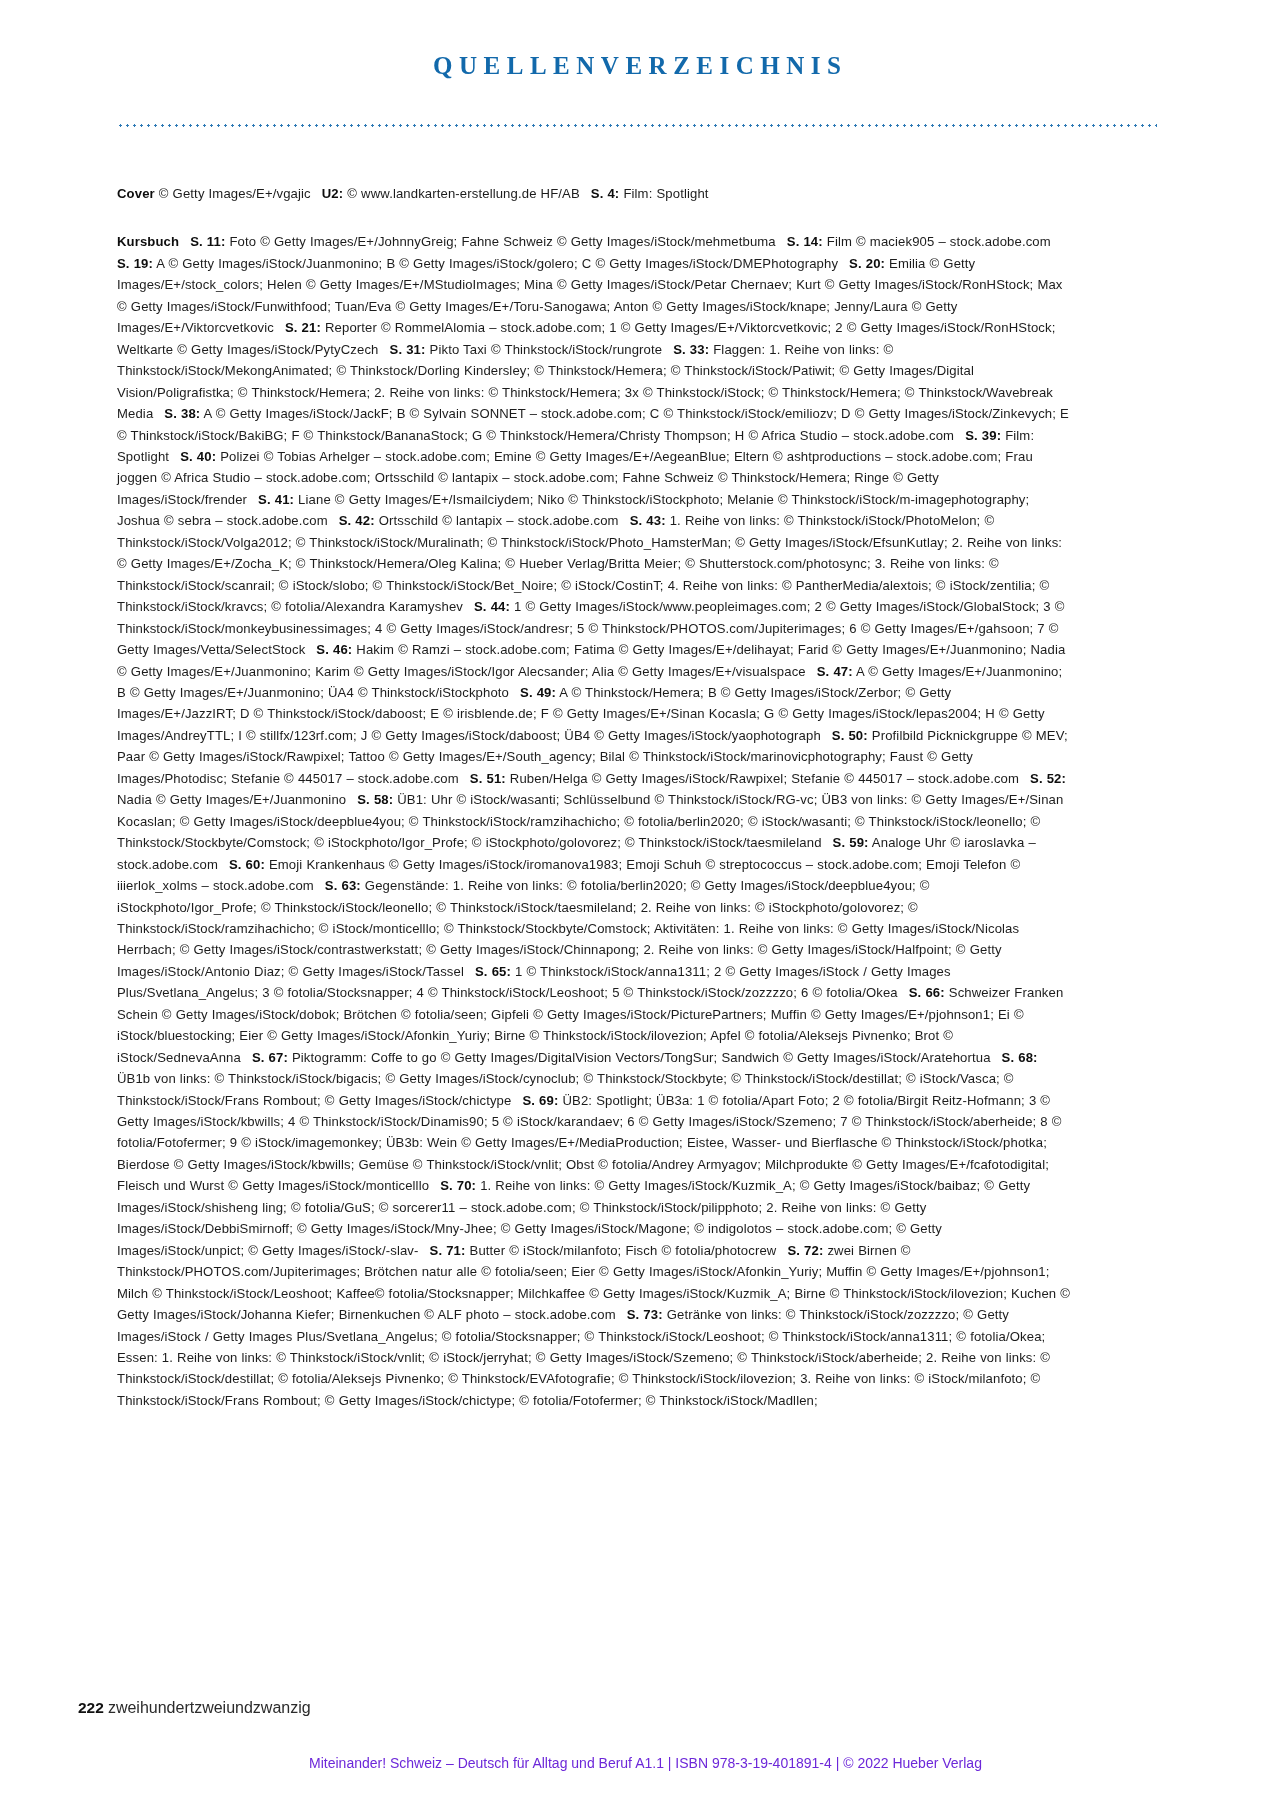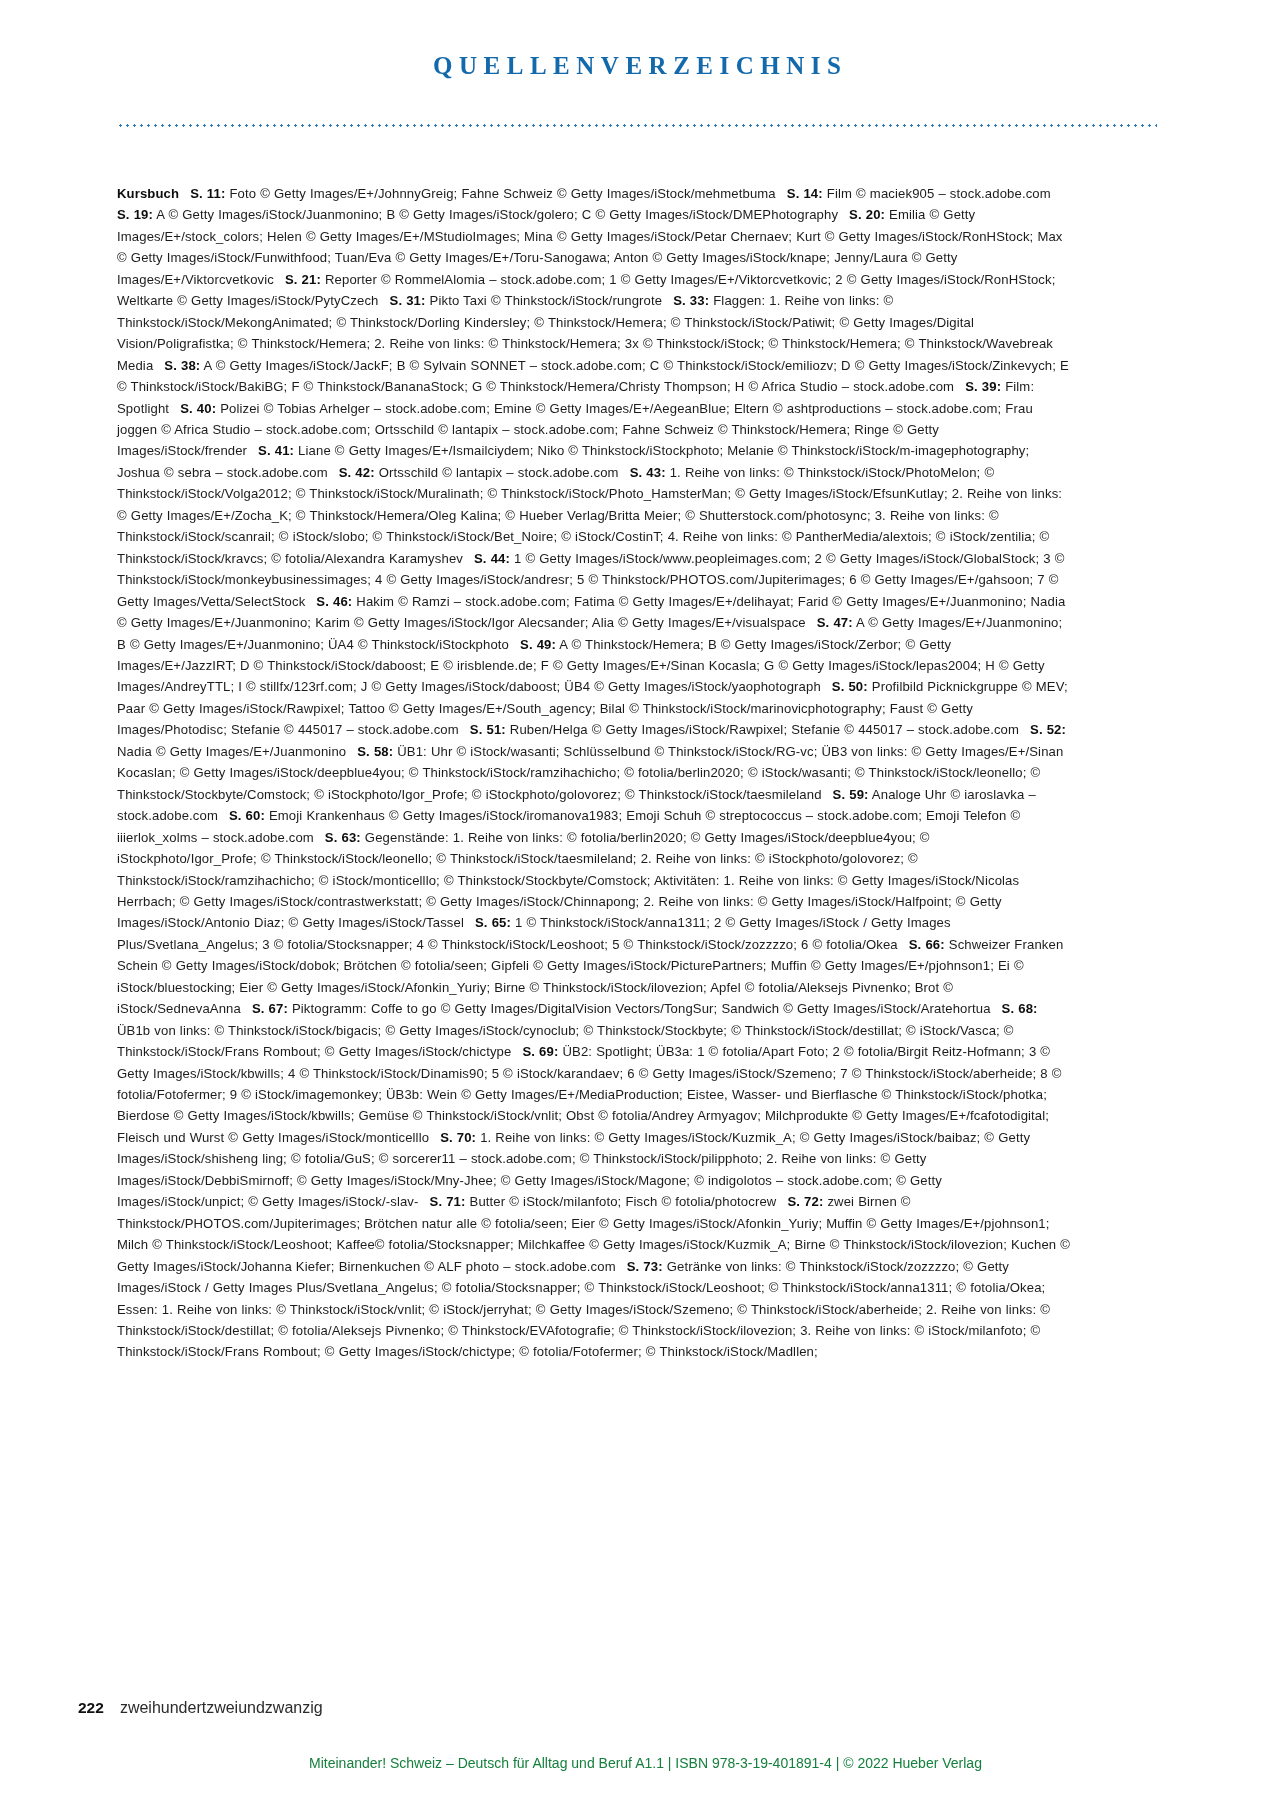--- a/index.html
+++ b/index.html
@@ -86,56 +86,57 @@
   
   .footer {
     position: absolute;
     left: 78px;
     top: 1699px;
     width: 1120px;
   }
   .folio {
     display: flex;
     align-items: baseline;
-    gap: 16px;
+    gap: 4px;
     font-size: 14px;
     color: #1c1c1c;
   }
   .folio .num {
     font-weight: bold;
     font-size: 15.5px;
     color: #111;
   }
   .folio .word {
     font-size: 16px;
     color: #2b2b2b;
   }
   .imprint {
     position: absolute;
     top: 1755px;
     left: 0;
     right: 0;
     text-align: center;
     font-size: 14px;
-    color: #15803d;
+    color: #6d28d9;
     margin-left: 17px;
   }
 </style>
 </head>
 <body>
 
 <div class="page">
 
   <div class="page-header">
     <span class="title">QUELLENVERZEICHNIS</span>
   </div>
 
   <div class="dotted-rule"></div>
 
   <div class="content">
+    <p class="para"><b>Cover</b><span> © Getty Images/E+/vgajic<span class="sp"></span><b>U2:</b> © www.landkarten-erstellung.de HF/AB<span class="sp"></span><b>S. 4:</b> Film: Spotlight</span></p>
 
     <p class="para"><b>Kursbuch</b><span class="sp"></span><span><b>S. 11:</b> Foto © Getty Images/E+/JohnnyGreig; Fahne Schweiz © Getty Images/iStock/mehmetbuma<span class="sp"></span><b>S. 14:</b> Film © maciek905 – stock.adobe.com<span class="sp"></span><b>S. 19:</b> A © Getty Images/iStock/Juanmonino; B © Getty Images/iStock/golero; C © Getty Images/iStock/DMEPhotogra­phy<span class="sp"></span><b>S. 20:</b> Emilia © Getty Images/E+/stock_colors; Helen © Getty Images/E+/MStudioImages; Mina © Getty Images/iStock/Petar Chernaev; Kurt © Getty Images/iStock/RonHStock; Max © Getty Images/iStock/Funwithfood; Tuan/Eva © Getty Images/E+/Toru-Sanogawa; Anton © Getty Images/iStock/knape; Jenny/Laura © Getty Images/E+/Viktorcvetkovic<span class="sp"></span><b>S. 21:</b> Reporter © RommelAlomia – stock.adobe.com; 1 © Getty Images/E+/Viktorcvetkovic; 2 © Getty Images/iStock/RonHStock; Weltkarte © Getty Images/iStock/PytyCzech<span class="sp"></span><b>S. 31:</b> Pikto Taxi © Thinkstock/iStock/rungrote<span class="sp"></span><b>S. 33:</b> Flaggen: 1. Reihe von links: © Thinkstock/iStock/MekongAnimated; © Thinkstock/Dorling Kindersley; © Thinkstock/Hemera; © Thinkstock/iStock/Patiwit; © Getty Images/Digital Vision/Poligrafistka; © Thinkstock/Hemera; 2. Reihe von links: © Thinkstock/Hemera; 3x © Thinkstock/iStock; © Thinkstock/Hemera; © Thinkstock/Wavebreak Media<span class="sp"></span><b>S. 38:</b> A © Getty Images/iStock/JackF; B © Sylvain SONNET – stock.adobe.com; C © Thinkstock/iStock/emiliozv; D © Getty Images/iStock/Zinkevych; E © Thinkstock/iStock/BakiBG; F © Thinkstock/BananaStock; G © Thinkstock/Hemera/Christy Thompson; H © Africa Studio – stock.adobe.com<span class="sp"></span><b>S. 39:</b> Film: Spotlight<span class="sp"></span><b>S. 40:</b> Polizei © Tobias Arhelger – stock.adobe.com; Emine © Getty Images/E+/AegeanBlue; Eltern © ashtproductions – stock.adobe.com; Frau joggen © Africa Studio – stock.adobe.com; Ortsschild © lantapix – stock.adobe.com; Fahne Schweiz © Thinkstock/Hemera; Ringe © Getty Images/iStock/frender<span class="sp"></span><b>S. 41:</b> Liane © Getty Images/E+/Ismailciydem; Niko © Thinkstock/iStockphoto; Melanie © Thinkstock/iStock/m-imagephotography; Joshua © sebra – stock.adobe.com<span class="sp"></span><b>S. 42:</b> Ortsschild © lantapix – stock.adobe.com<span class="sp"></span><b>S. 43:</b> 1. Reihe von links: © Thinkstock/iStock/PhotoMelon; © Thinkstock/iStock/Volga2012; © Thinkstock/iStock/Muralinath; © Thinkstock/iStock/Photo_HamsterMan; © Getty Images/iStock/EfsunKutlay; 2. Reihe von links: © Getty Images/E+/Zocha_K; © Thinkstock/Hemera/Oleg Kalina; © Hueber Verlag/Britta Meier; © Shutterstock.com/photosync; 3. Reihe von links: © Thinkstock/iStock/scanrail; © iStock/slobo; © Thinkstock/iStock/Bet_Noire; © iStock/CostinT; 4. Reihe von links: © PantherMedia/alextois; © iStock/zentilia; © Thinkstock/iStock/kravcs; © fotolia/Alexandra Karamys­hev<span class="sp"></span><b>S. 44:</b> 1 © Getty Images/iStock/www.peopleimages.com; 2 © Getty Images/iStock/GlobalStock; 3 © Thinkstock/iStock/monkeybusinessi­mages; 4 © Getty Images/iStock/andresr; 5 © Thinkstock/PHOTOS.com/Jupiterimages; 6 © Getty Images/E+/gahsoon; 7 © Getty Images/Vetta/SelectStock<span class="sp"></span><b>S. 46:</b> Hakim © Ramzi – stock.adobe.com; Fatima © Getty Images/E+/delihayat; Farid © Getty Images/E+/Juanmonino; Nadia © Getty Images/E+/Juanmonino; Karim © Getty Images/iStock/Igor Alecsander; Alia © Getty Images/E+/visualspace<span class="sp"></span><b>S. 47:</b> A © Getty Images/E+/Juanmonino; B © Getty Images/E+/Juanmonino; ÜA4 © Thinkstock/iStockphoto<span class="sp"></span><b>S. 49:</b> A © Thinkstock/Hemera; B © Getty Images/iStock/Zerbor; © Getty Images/E+/JazzIRT; D © Thinkstock/iStock/daboost; E © irisblende.de; F © Getty Images/E+/Sinan Kocasla; G © Getty Images/iStock/lepas2004; H © Getty Images/AndreyTTL; I © stillfx/123rf.com; J © Getty Images/iStock/daboost; ÜB4 © Getty Images/iStock/yaophotograph<span class="sp"></span><b>S. 50:</b> Profilbild Picknickgruppe © MEV; Paar © Getty Images/iStock/Rawpixel; Tattoo © Getty Images/E+/South_agency; Bilal © Thinkstock/iStock/marinovicphotography; Faust © Getty Images/Photodisc; Stefanie © 445017 – stock.adobe.com<span class="sp"></span><b>S. 51:</b> Ruben/Helga © Getty Images/iStock/Rawpixel; Stefanie © 445017 – stock.adobe.com<span class="sp"></span><b>S. 52:</b> Nadia © Getty Images/E+/Juanmonino<span class="sp"></span><b>S. 58:</b> ÜB1: Uhr © iStock/wasanti; Schlüsselbund © Thinkstock/iStock/RG-vc; ÜB3 von links: © Getty Images/E+/Sinan Kocaslan; © Getty Images/iStock/deepblue4you; © Thinkstock/iStock/ramzihachicho; © fotolia/berlin2020; © iStock/wasanti; © Thinkstock/iStock/leonello; © Thinkstock/Stockbyte/Comstock; © iStockphoto/Igor_Profe; © iStockphoto/golovorez; © Thinkstock/iStock/taesmileland<span class="sp"></span><b>S. 59:</b> Analoge Uhr © iaroslavka – stock.adobe.com<span class="sp"></span><b>S. 60:</b> Emoji Krankenhaus © Getty Images/iStock/iromanova1983; Emoji Schuh © streptococcus – stock.adobe.com; Emoji Telefon © iiierlok_xolms – stock.adobe.com<span class="sp"></span><b>S. 63:</b> Gegenstände: 1. Reihe von links: © fotolia/berlin2020; © Getty Images/iStock/deepblue4you; © iStockphoto/Igor_Profe; © Thinkstock/iStock/leonello; © Thinkstock/iStock/taesmileland; 2. Reihe von links: © iStock­photo/golovorez; © Thinkstock/iStock/ramzihachicho; © iStock/monticelllo; © Thinkstock/Stockbyte/Comstock; Aktivitäten: 1. Reihe von links: © Getty Images/iStock/Nicolas Herrbach; © Getty Images/iStock/contrastwerkstatt; © Getty Images/iStock/Chinnapong; 2. Reihe von links: © Getty Images/iStock/Halfpoint; © Getty Images/iStock/Antonio Diaz; © Getty Images/iStock/Tassel<span class="sp"></span><b>S. 65:</b> 1 © Thinkstock/iStock/anna1311; 2 © Getty Images/iStock / Getty Images Plus/Svetlana_Angelus; 3 © fotolia/Stocksnapper; 4 © Thinkstock/iStock/Leoshoot; 5 © Thinkstock/iStock/zozzzzo; 6 © fotolia/Okea<span class="sp"></span><b>S. 66:</b> Schweizer Franken Schein © Getty Images/iStock/dobok; Brötchen © fotolia/seen; Gipfeli © Getty Images/iStock/PicturePartners; Muffin © Getty Images/E+/pjohnson1; Ei © iStock/bluestocking; Eier © Getty Images/iStock/Afonkin_Yuriy; Birne © Thinkstock/iStock/ilovezion; Apfel © fotolia/Aleksejs Pivnenko; Brot © iStock/SednevaAnna<span class="sp"></span><b>S. 67:</b> Piktogramm: Coffe to go © Getty Images/DigitalVision Vectors/TongSur; Sandwich © Getty Images/iStock/Aratehortua<span class="sp"></span><b>S. 68:</b> ÜB1b von links: © Thinkstock/iStock/bigacis; © Getty Images/iStock/cynoclub; © Thinkstock/Stockbyte; © Thinkstock/iStock/destillat; © iStock/Vasca; © Thinkstock/iStock/Frans Rombout; © Getty Images/iStock/chictype<span class="sp"></span><b>S. 69:</b> ÜB2: Spotlight; ÜB3a: 1 © fotolia/Apart Foto; 2 © fotolia/Birgit Reitz-Hofmann; 3 © Getty Images/iStock/kbwills; 4 © Thinkstock/iStock/Dinamis90; 5 © iStock/karandaev; 6 © Getty Images/iStock/Szemeno; 7 © Thinkstock/iStock/aberheide; 8 © fotolia/Fotofermer; 9 © iStock/imagemonkey; ÜB3b: Wein © Getty Images/E+/MediaProduction; Eistee, Wasser- und Bierflasche © Thinkstock/iStock/photka; Bierdose © Getty Images/iStock/kbwills; Gemüse © Thinkstock/iStock/vnlit; Obst © fotolia/Andrey Armyagov; Milchprodukte © Getty Images/E+/fcafotodigital; Fleisch und Wurst © Getty Images/iStock/monticelllo<span class="sp"></span><b>S. 70:</b> 1. Reihe von links: © Getty Images/iStock/Kuzmik_A; © Getty Images/iStock/baibaz; © Getty Images/iStock/shisheng ling; © fotolia/GuS; © sorcerer11 – stock.adobe.com; © Thinkstock/iStock/pilipphoto; 2. Reihe von links: © Getty Images/iStock/DebbiSmirnoff; © Getty Images/iStock/Mny-Jhee; © Getty Images/iStock/Magone; © indigolotos – stock.adobe.com; © Getty Images/iStock/unpict; © Getty Images/iStock/-slav-<span class="sp"></span><b>S. 71:</b> Butter © iStock/milanfoto; Fisch © fotolia/photocrew<span class="sp"></span><b>S. 72:</b> zwei Birnen © Thinkstock/PHOTOS.com/Jupiterimages; Brötchen natur alle © fotolia/seen; Eier © Getty Images/iStock/Afonkin_Yuriy; Muffin © Getty Images/E+/pjohnson1; Milch © Thinkstock/iStock/Leoshoot; Kaffee© fotolia/Stocksnap­per; Milchkaffee © Getty Images/iStock/Kuzmik_A; Birne © Thinkstock/iStock/ilovezion; Kuchen © Getty Images/iStock/Johanna Kiefer; Birnenkuchen © ALF photo – stock.adobe.com<span class="sp"></span><b>S. 73:</b> Getränke von links: © Thinkstock/iStock/zozzzzo; © Getty Images/iStock / Getty Images Plus/Svetlana_Angelus; © fotolia/Stocksnapper; © Thinkstock/iStock/Leoshoot; © Thinkstock/iStock/anna1311; © fotolia/Okea; Essen: 1. Reihe von links: © Thinkstock/iStock/vnlit; © iStock/jerryhat; © Getty Images/iStock/Szemeno; © Thinkstock/iStock/aberheide; 2. Reihe von links: © Thinkstock/iStock/destillat; © fotolia/Aleksejs Pivnenko; © Thinkstock/EVAfotografie; © Thinkstock/iStock/ilovezion; 3. Reihe von links: © iStock/milanfoto; © Thinkstock/iStock/Frans Rombout; © Getty Images/iStock/chictype; © fotolia/Fotofermer; © Thinkstock/iStock/Madllen;</span></p>
   </div>
 
   <div class="footer">
     <div class="folio">
       <span class="num">222</span>
       <span class="word">zweihundertzweiundzwanzig</span>
     </div>
   </div>

